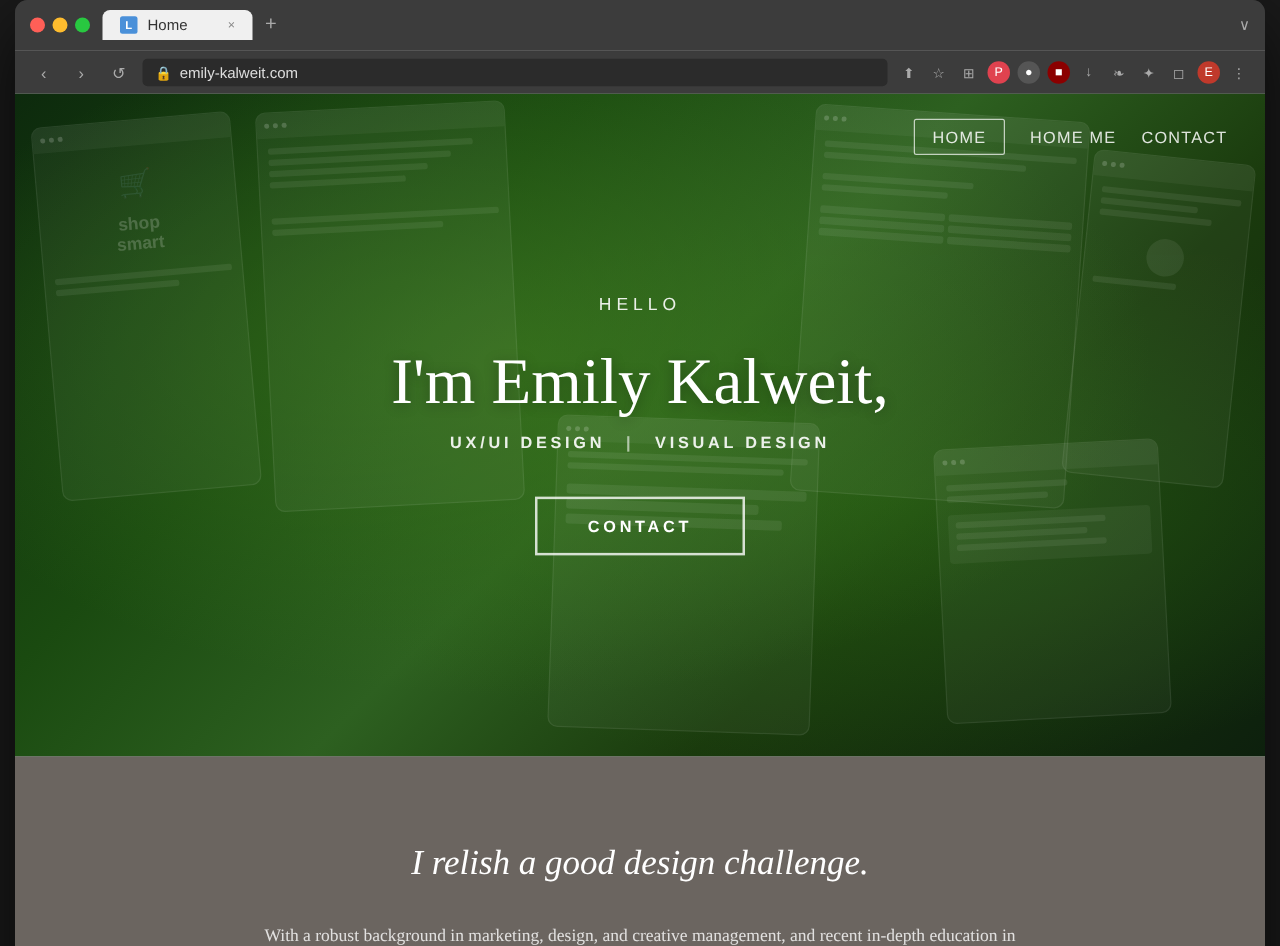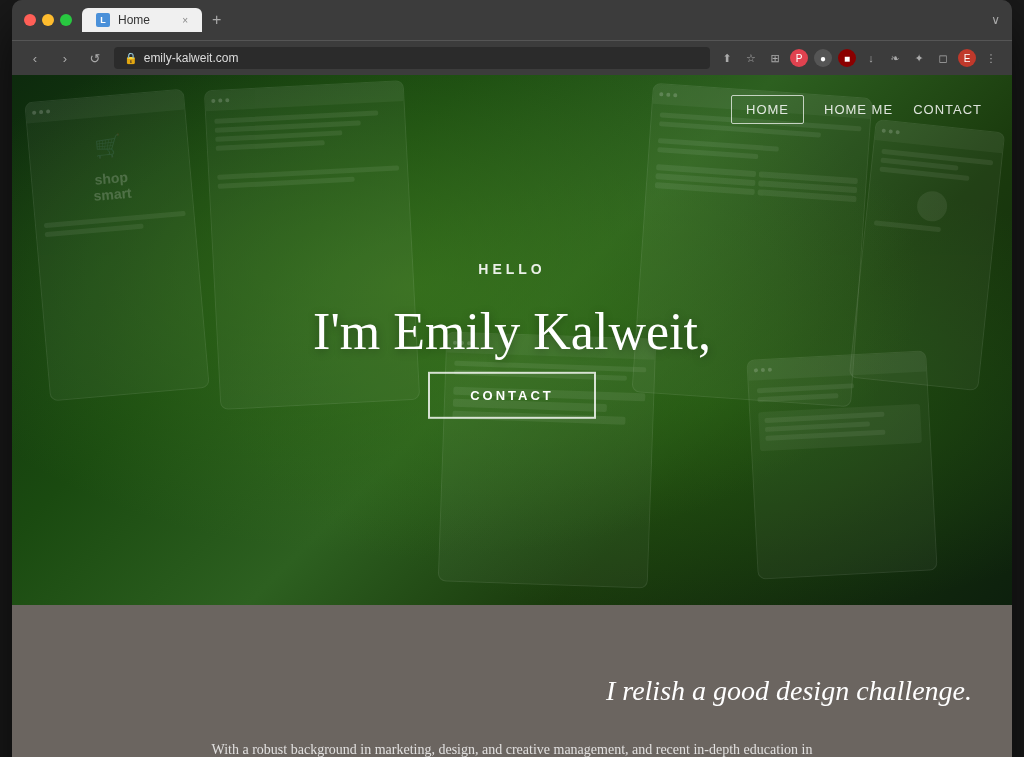--- a/index.html
+++ b/index.html
@@ -251,21 +251,21 @@
       transform: translate(-50%, -50%);
       text-align: center;
       z-index: 10;
       width: 700px;
     }
 
     .hero-hello {
       color: rgba(255,255,255,0.9);
       font-size: 14px;
       letter-spacing: 4px;
-      font-weight: 700;
+      font-weight: 400;
       font-family: 'Trebuchet MS', sans-serif;
       margin-bottom: 24px;
     }
 
     .hero-title {
       color: #ffffff;
       font-size: 52px;
       font-weight: 300;
       font-family: Georgia, 'Times New Roman', serif;
       line-height: 1.2;
@@ -308,21 +308,20 @@
       text-align: center;
     }
 
     .about-tagline {
       color: #ffffff;
       font-size: 28px;
       font-family: Georgia, serif;
       font-weight: 300;
       font-style: italic;
       margin-bottom: 30px;
-      text-align: right;
     }
 
     .about-description {
       color: rgba(255,255,255,0.8);
       font-size: 14px;
       line-height: 1.8;
       max-width: 620px;
       margin: 0 auto;
       font-family: Georgia, serif;
     }
@@ -492,20 +491,25 @@
         <a class="nav-link active">HOME</a>
         <a class="nav-link">HOME ME</a>
         <a class="nav-link">CONTACT</a>
       </nav>
 
       <div class="hero-content">
         <p class="hero-hello">HELLO</p>
         <h1 class="hero-title">
           <span>I'm Emily Kalweit,</span><br>
         </h1>
+        <p class="hero-subtitle">
+          <span>UX/UI DESIGN</span>
+          <span class="divider">|</span>
+          <span>VISUAL DESIGN</span>
+        </p>
         <a class="hero-cta">CONTACT</a>
       </div>
     </div>
 
     <div class="about-section">
       <h2 class="about-tagline">I relish a good design challenge.</h2>
       <p class="about-description">With a robust background in marketing, design, and creative management, and recent in-depth education in UX/UI design, I am looking forward to taking on new challenges with an employer who is searching for a seasoned, hardworking creative.</p>
     </div>
   </div>
 </div>

